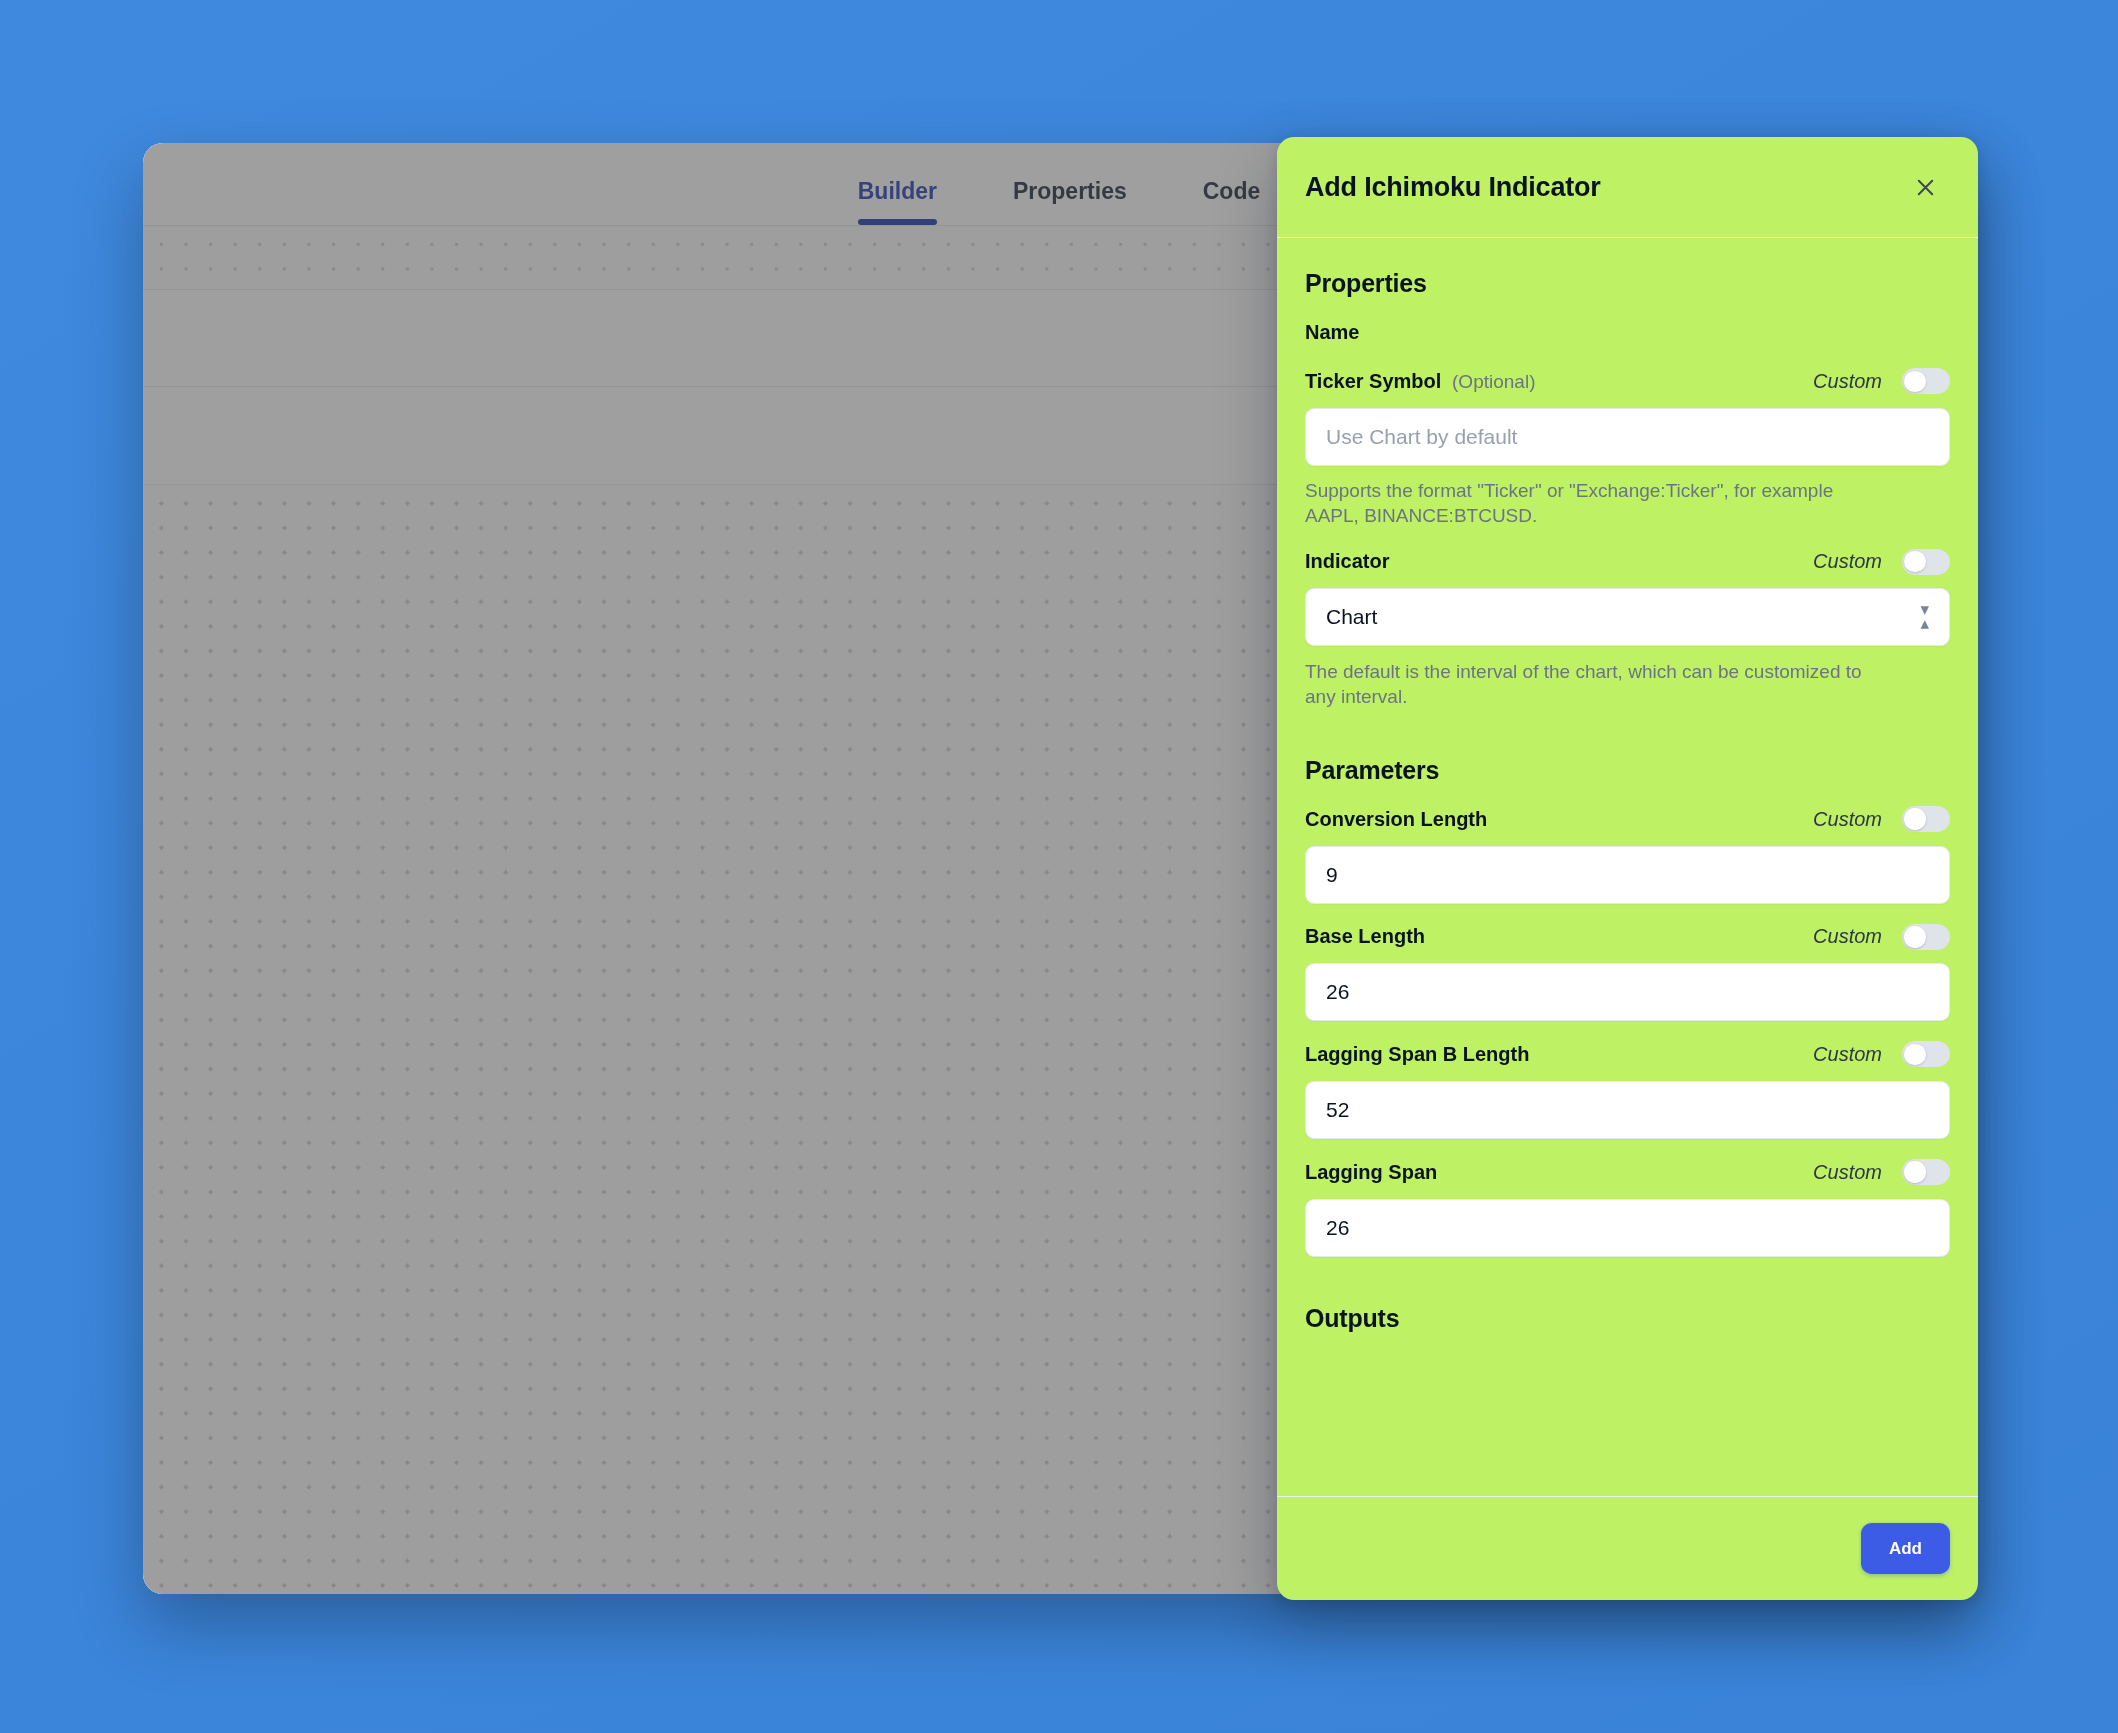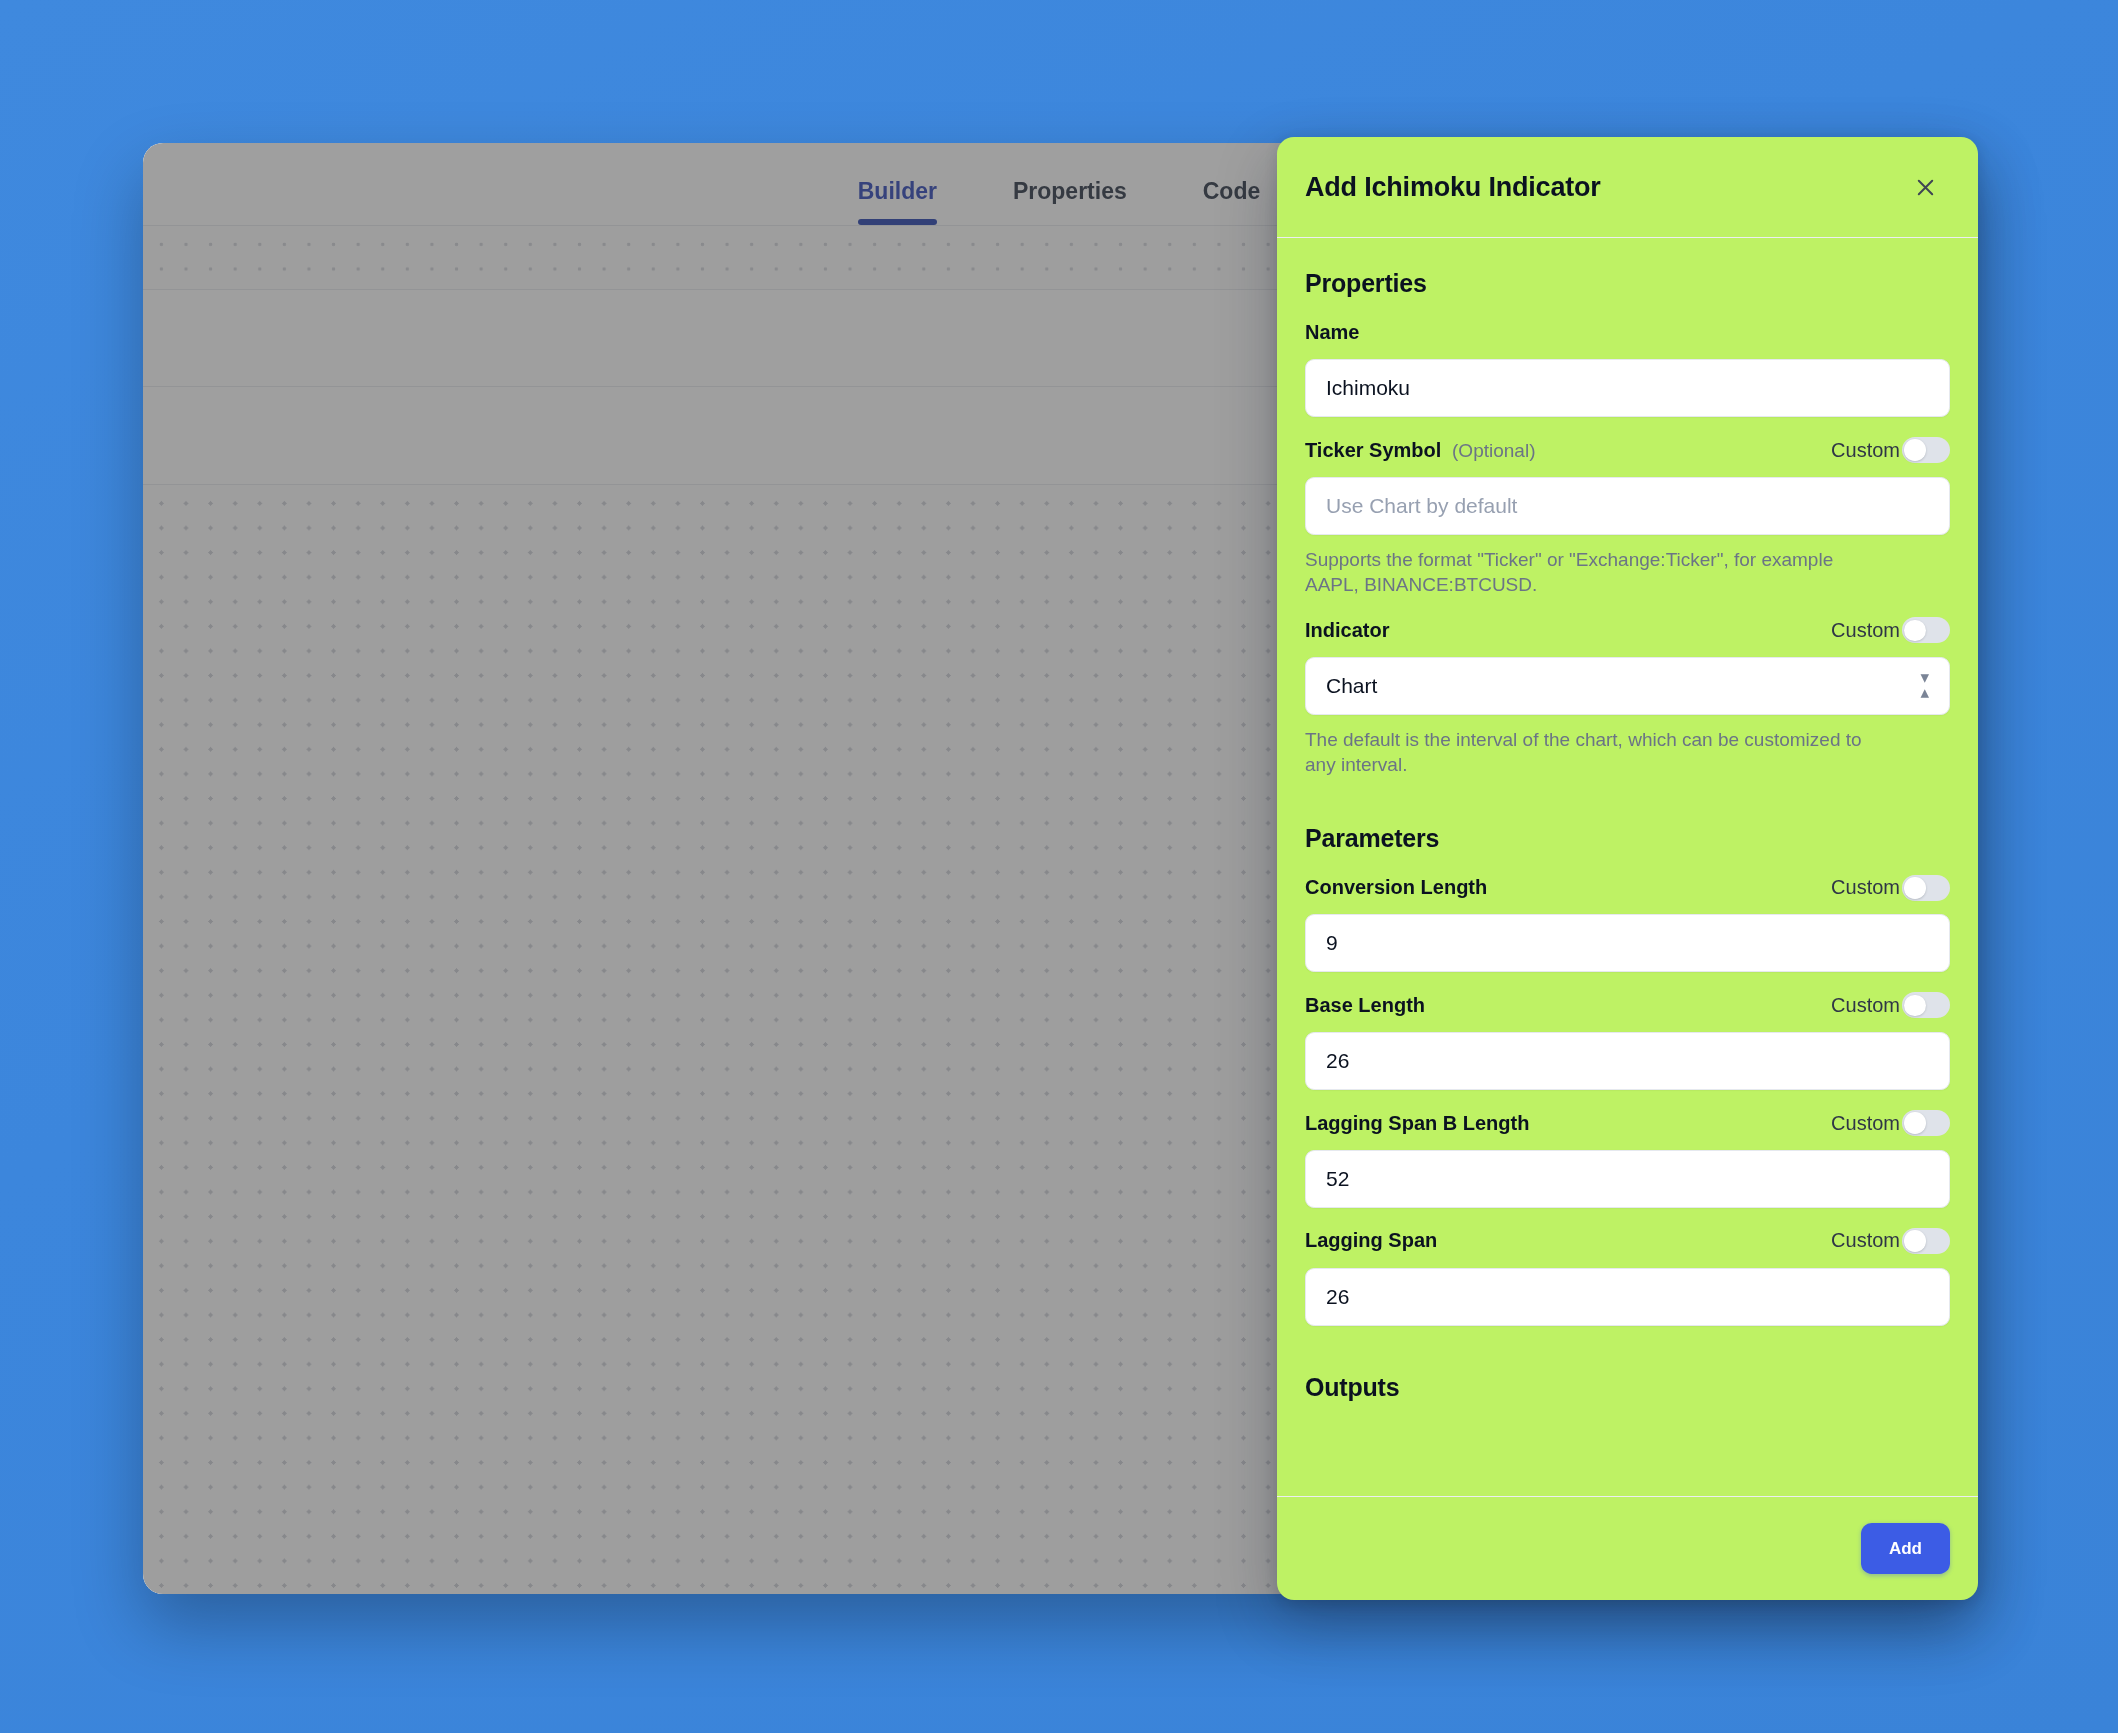--- a/index.html
+++ b/index.html
@@ -169,21 +169,21 @@
   .f-label {
     font-size: 20px;
     font-weight: 700;
     color: #0b1220;
   }
   .f-optional {
     font-size: 19px;
     font-weight: 400;
     color: #6b7486;
   }
-  .custom-wrap { display: flex; align-items: center; gap: 2px; }
+  .custom-wrap { display: flex; align-items: center; gap: 20px; font-style: italic; }
   .custom-label {
     font-size: 20px;
     color: #2f3646;
     font-weight: 400;
   }
   .switch {
     width: 48px; height: 26px;
     background: #dfe3ea;
     border-radius: 13px;
     position: relative;
@@ -311,23 +311,20 @@
   <div class="dlg-body">
 
     <div class="section-title">Properties</div>
 
     <div class="field">
       <div class="field-head">
         <div class="label-wrap">
           <span class="f-label">Name</span>
         </div>
       </div>
-      <div class="input">
-        <span>Ichimoku</span>
-      </div>
     </div>
 
     <div class="field">
       <div class="field-head">
         <div class="label-wrap">
           <span class="f-label">Ticker Symbol</span>
           <span class="f-optional">(Optional)</span>
         </div>
         <div class="custom-wrap">
           <span class="custom-label">Custom</span>

